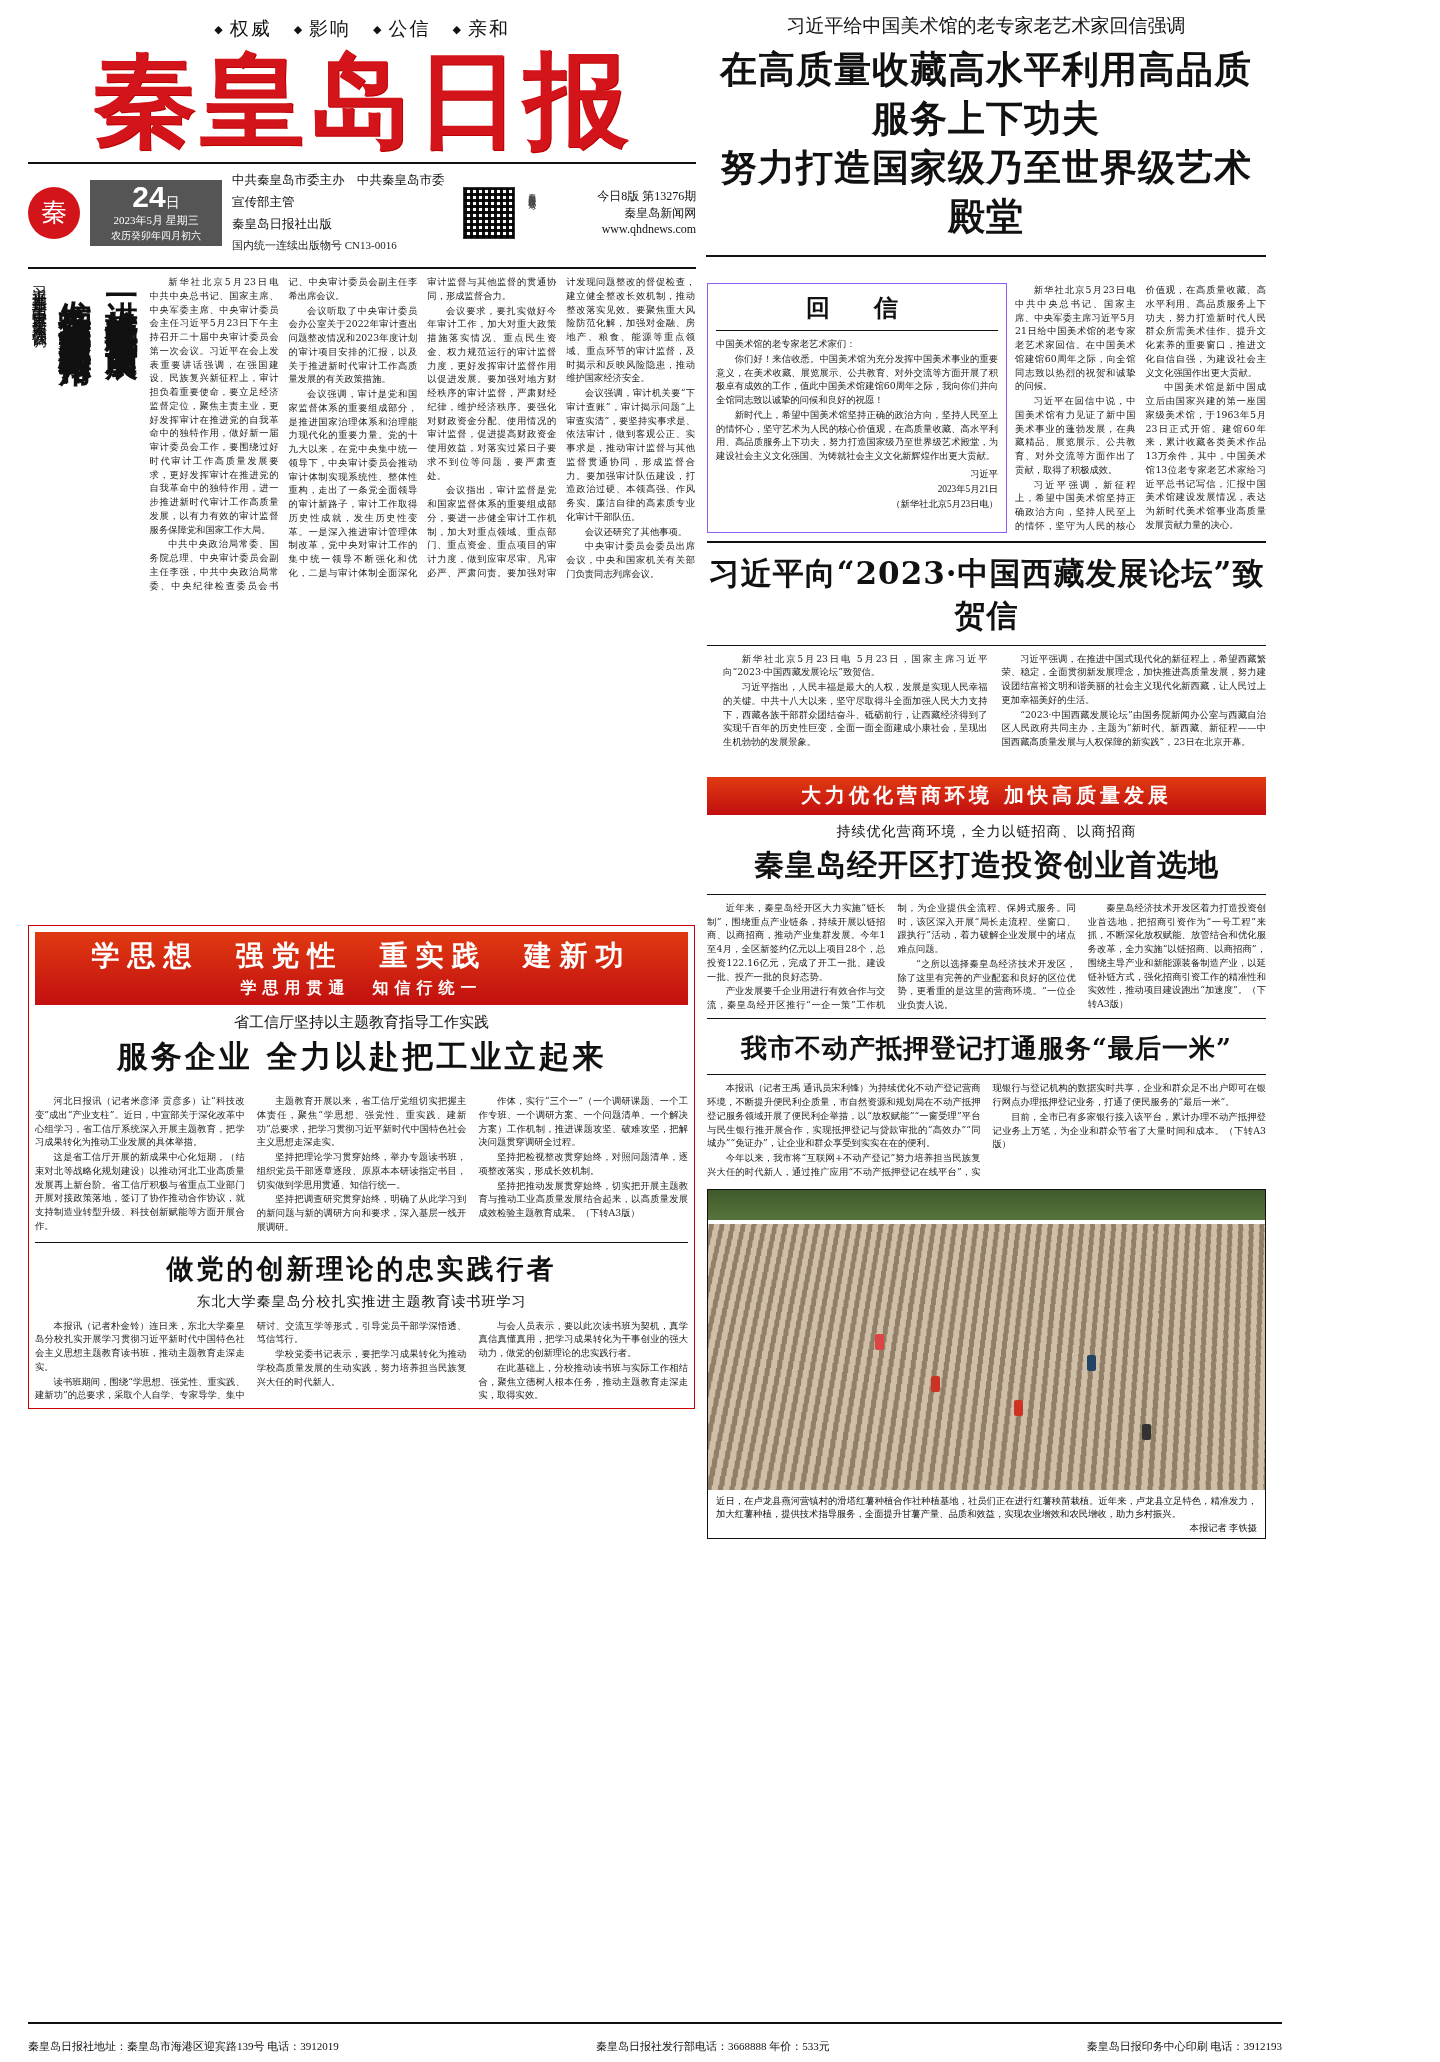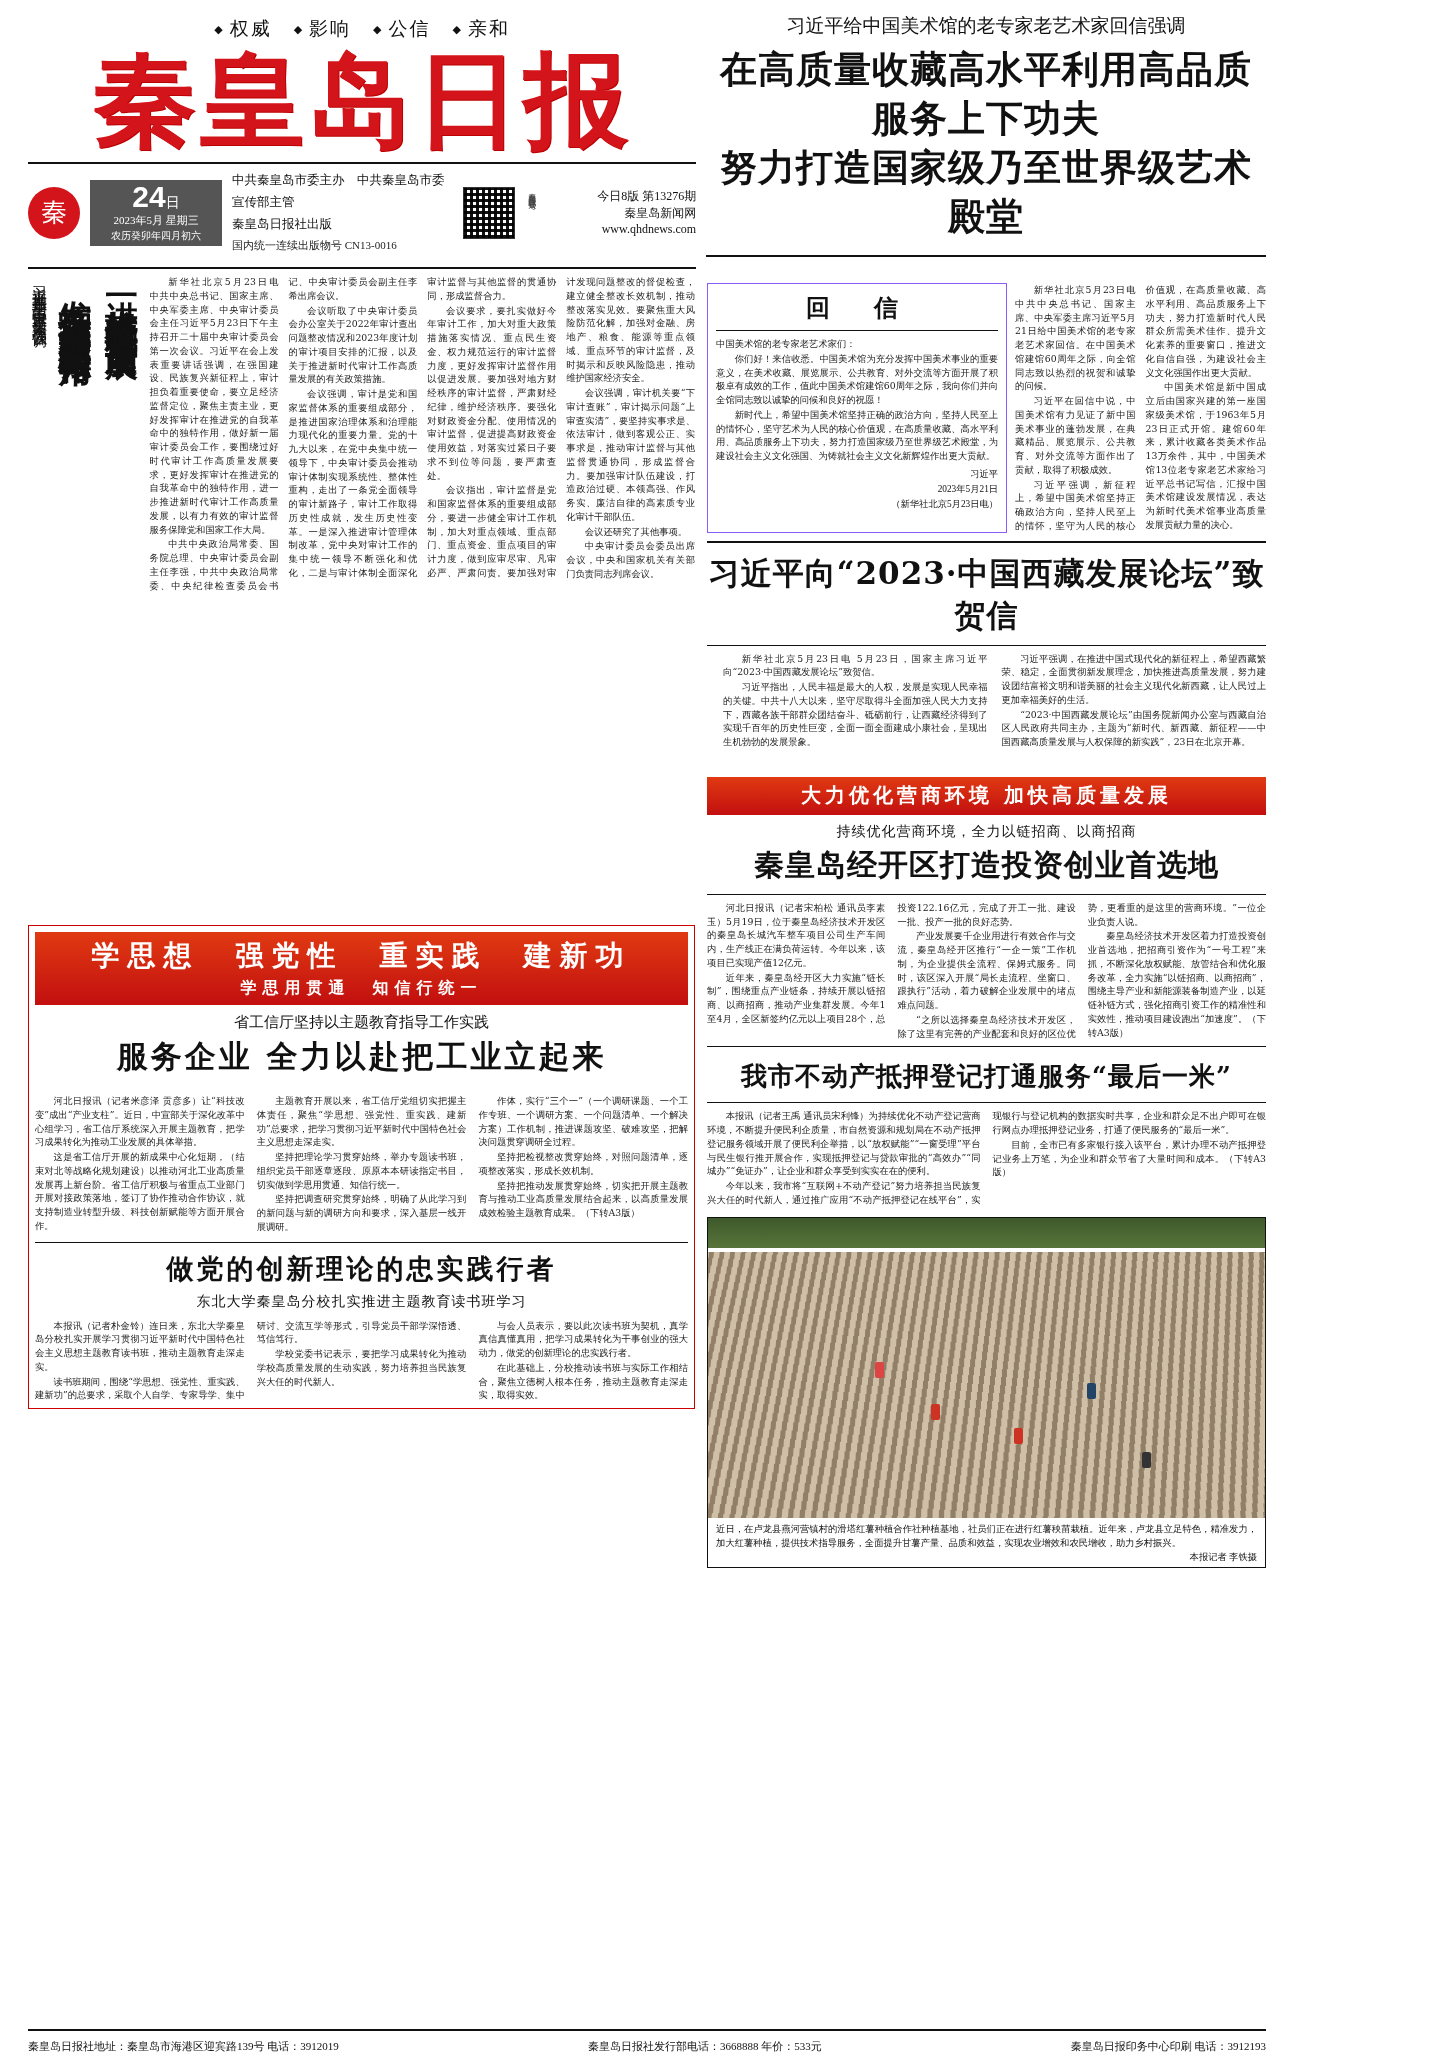--- a/index.html
+++ b/index.html
@@ -141,22 +141,22 @@
     background:repeating-linear-gradient(97deg, rgba(140,120,95,.95) 0 5px, rgba(205,188,162,.95) 5px 11px);
     transform:perspective(300px) rotateX(6deg);
   }
   .ph-tree { position:absolute; top:0; left:0; width:100%; height:10%; background:linear-gradient(180deg,#3f5a2b,#56743a); }
   .ph-worker { position:absolute; width:9px; height:16px; background:#c32; border-radius:2px; }
   .photo-cap { font-size:9.3px; line-height:1.5; padding:5px 8px 2px; text-align:justify; }
   .photo-cap .credit { text-align:right; display:block; }
 
   
   .footer {
-    position:absolute; left:28px; right:28px; bottom:8px;
-    border-top:2px solid #111; padding-top:8px;
+    position:absolute; left:28px; right:12px; bottom:8px;
+    border-top:2px solid #111; padding-top:15px;
     display:flex; justify-content:space-between; font-size:11px;
   }
 </style>
 </head>
 <body>
 
 <div class="page">
 
   <div class="masthead">
 
@@ -290,21 +290,20 @@
           <p>习近平强调，在推进中国式现代化的新征程上，希望西藏繁荣、稳定，全面贯彻新发展理念，加快推进高质量发展，努力建设团结富裕文明和谐美丽的社会主义现代化新西藏，让人民过上更加幸福美好的生活。</p>
           <p>“2023·中国西藏发展论坛”由国务院新闻办公室与西藏自治区人民政府共同主办，主题为“新时代、新西藏、新征程——中国西藏高质量发展与人权保障的新实践”，23日在北京开幕。</p>
         </div>
       </div>
 
       <div class="red-bar">大力优化营商环境  加快高质量发展</div>
       <div class="biz-sub">持续优化营商环境，全力以链招商、以商招商</div>
       <div class="biz-head">秦皇岛经开区打造投资创业首选地</div>
       <div class="rule-t"></div>
       <div class="c3 body-text" style="margin-top:6px;">
-        <p>河北日报讯（记者宋柏松 通讯员李素玉）5月19日，位于秦皇岛经济技术开发区的秦皇岛长城汽车整车项目公司生产车间内，生产线正在满负荷运转。今年以来，该项目已实现产值12亿元。</p>
         <p>近年来，秦皇岛经开区大力实施“链长制”，围绕重点产业链条，持续开展以链招商、以商招商，推动产业集群发展。今年1至4月，全区新签约亿元以上项目28个，总投资122.16亿元，完成了开工一批、建设一批、投产一批的良好态势。</p>
         <p>产业发展要千企业用进行有效合作与交流，秦皇岛经开区推行“一企一策”工作机制，为企业提供全流程、保姆式服务。同时，该区深入开展“局长走流程、坐窗口、跟执行”活动，着力破解企业发展中的堵点难点问题。</p>
         <p>“之所以选择秦皇岛经济技术开发区，除了这里有完善的产业配套和良好的区位优势，更看重的是这里的营商环境。”一位企业负责人说。</p>
         <p>秦皇岛经济技术开发区着力打造投资创业首选地，把招商引资作为“一号工程”来抓，不断深化放权赋能、放管结合和优化服务改革，全力实施“以链招商、以商招商”，围绕主导产业和新能源装备制造产业，以延链补链方式，强化招商引资工作的精准性和实效性，推动项目建设跑出“加速度”。（下转A3版）</p>
       </div>
 
       <div class="rule-t" style="margin-top:6px;"></div>
       <div class="biz-head2">我市不动产抵押登记打通服务“最后一米”</div>
       <div class="rule-t"></div>
       <div class="c2 body-text" style="margin-top:6px;">

